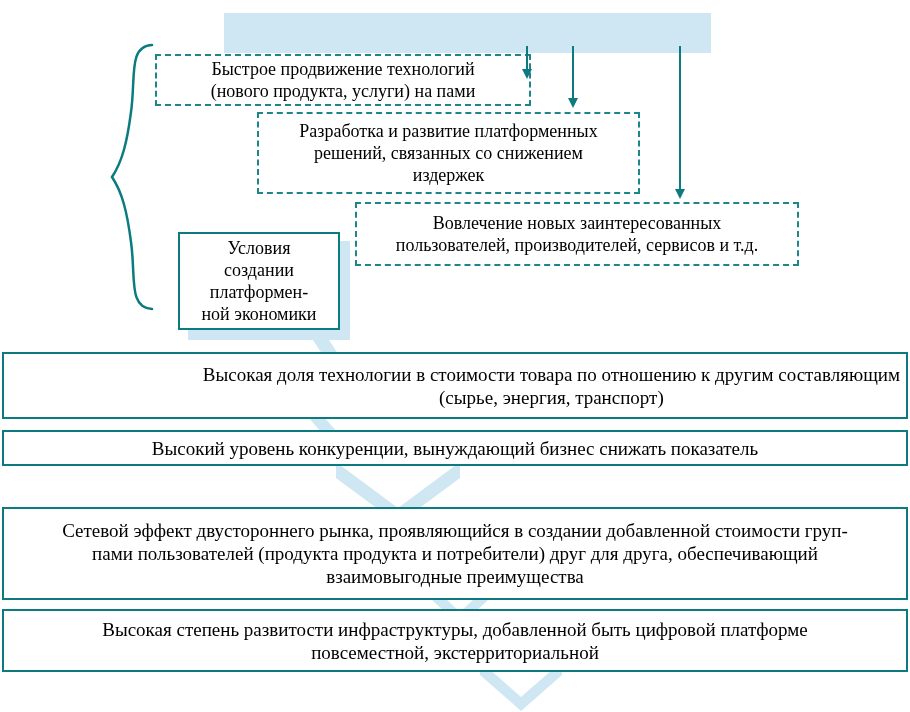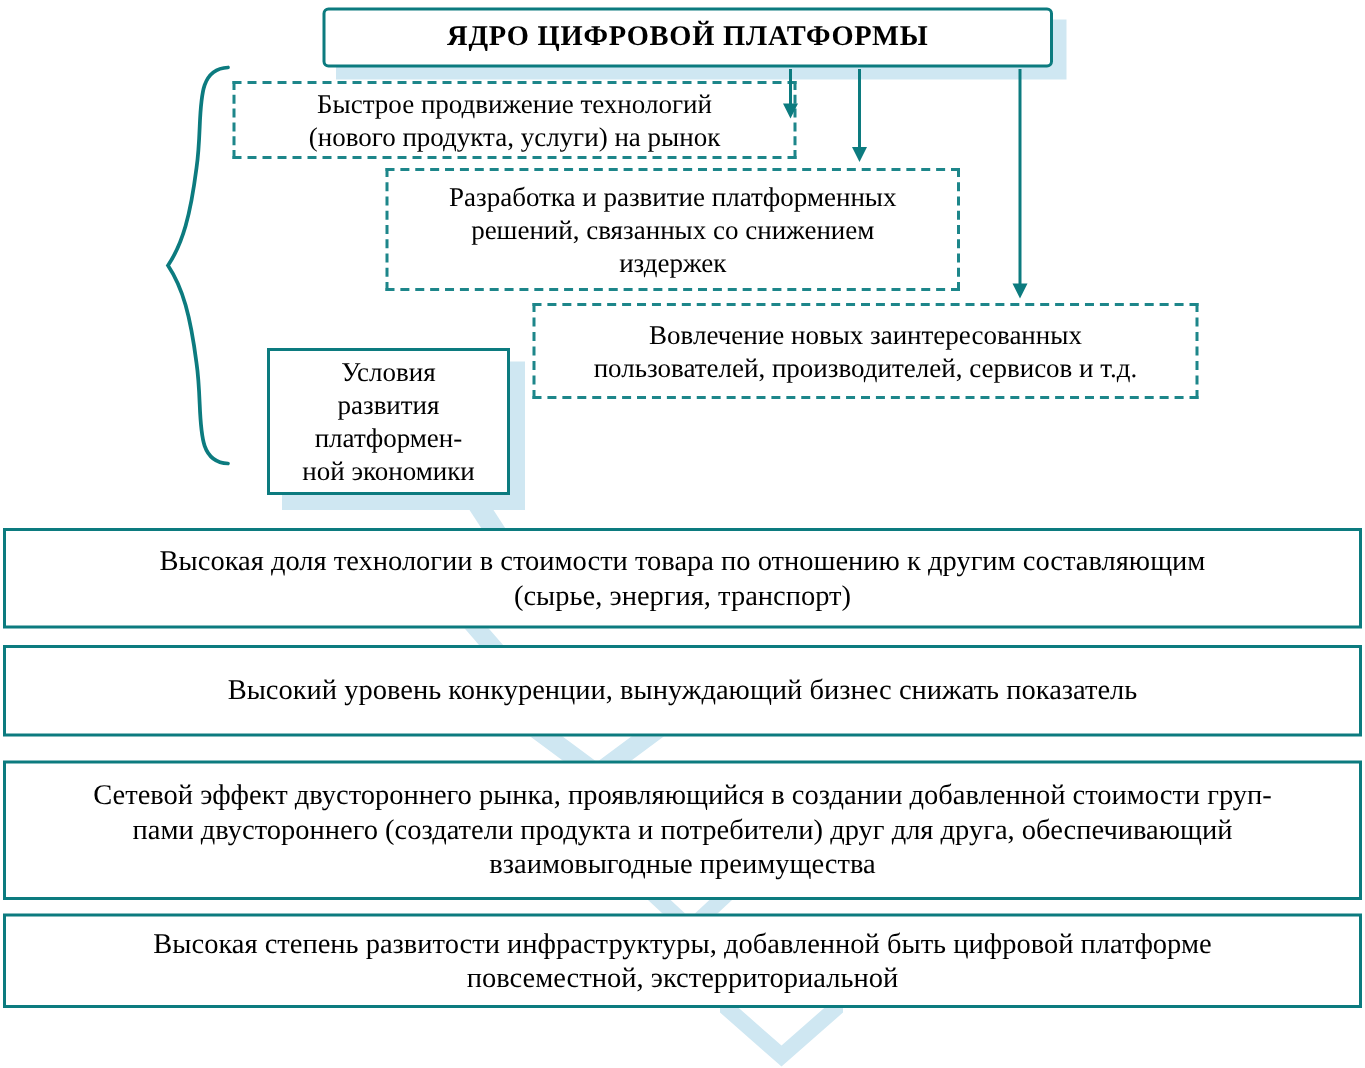--- a/index.html
+++ b/index.html
@@ -69,55 +69,52 @@
   <div class="shadow" style="left:188px; top:241px; width:162px; height:99px;"></div>
 
   <svg class="bg-shapes" width="910" height="712">
     <polygon class="chev" points="300,320 316,320 342,360 326,360"></polygon>
     <polygon class="chev" points="302,410 318,410 344,440 328,440"></polygon>
     <polygon class="chev" points="336,462 398,508 460,462 460,478 398,524 336,478"></polygon>
     <polygon class="chev" points="432,586 460,612 488,586 488,600 460,626 432,600"></polygon>
     <polygon class="chev" points="480,661 521,697 562,661 562,675 521,711 480,675"></polygon>
   </svg>
 
-  <div class="box title-box" style="left:215px; top:5px; width:487px; height:40px;">
-    <span>ЯДРО ЦИФРОВОЙ ПЛАТФОРМЫ</span>
-  </div>
 
   <div class="box dashed" style="left:155px; top:54px; width:376px; height:52px;">
     <span class="pre">Быстрое продвижение технологий
-(нового продукта, услуги) на рынок</span>
+(нового продукта, услуги) на пами</span>
   </div>
   <div class="box dashed" style="left:257px; top:112px; width:383px; height:82px;text-align:center;">
     <span class="pre">Разработка и развитие платформенных
 решений, связанных со снижением
 издержек</span>
   </div>
   <div class="box dashed" style="left:355px; top:202px; width:444px; height:64px;justify-content:center;">
     <span class="pre">Вовлечение новых заинтересованных
 пользователей, производителей, сервисов и т.д.</span>
   </div>
 
   <div class="box" style="left:178px; top:232px; width:162px; height:98px;">
     <span class="pre">Условия
-развития
+создании
 платформен-
 ной экономики</span>
   </div>
 
-  <div class="box wide" style="top:352px; height:67px;">
+  <div class="box wide" style="top:352px; height:67px;justify-content:flex-end;">
     <span class="pre">Высокая доля технологии в стоимости товара по отношению к другим составляющим
 (сырье, энергия, транспорт)</span>
   </div>
-  <div class="box wide" style="top:430px; height:61px;">
+  <div class="box wide" style="top:430px; height:36px;">
     <span>Высокий уровень конкуренции, вынуждающий бизнес снижать показатель</span>
   </div>
   <div class="box wide" style="top:507px; height:93px;">
     <span class="pre">Сетевой эффект двустороннего рынка, проявляющийся в создании добавленной стоимости груп-
-пами двустороннего (создатели продукта и потребители) друг для друга, обеспечивающий
+пами пользователей (продукта продукта и потребители) друг для друга, обеспечивающий
 взаимовыгодные преимущества</span>
   </div>
   <div class="box wide" style="top:609px; height:63px;">
     <span class="pre">Высокая степень развитости инфраструктуры, добавленной быть цифровой платформе
 повсеместной, экстерриториальной</span>
   </div>
 
   <svg class="fg-shapes" width="910" height="712">
     <path class="brace" d="M 152 45 C 128 46, 136 78, 131 112 C 127 143, 122 162, 112 177 C 122 192, 127 211, 131 242 C 136 276, 128 308, 152 309"></path>
     <line class="arrow-line" x1="527" y1="46" x2="527" y2="70"></line>

